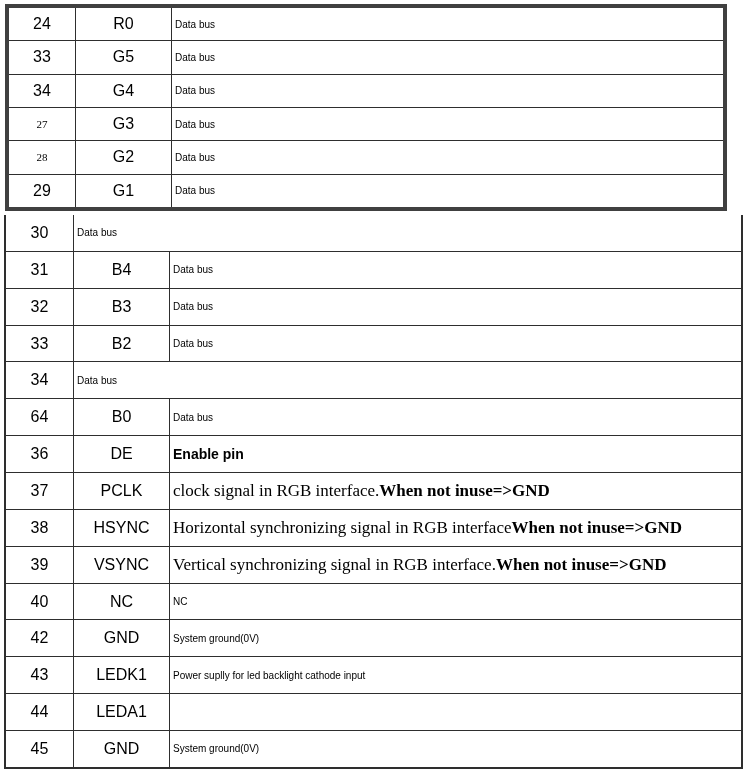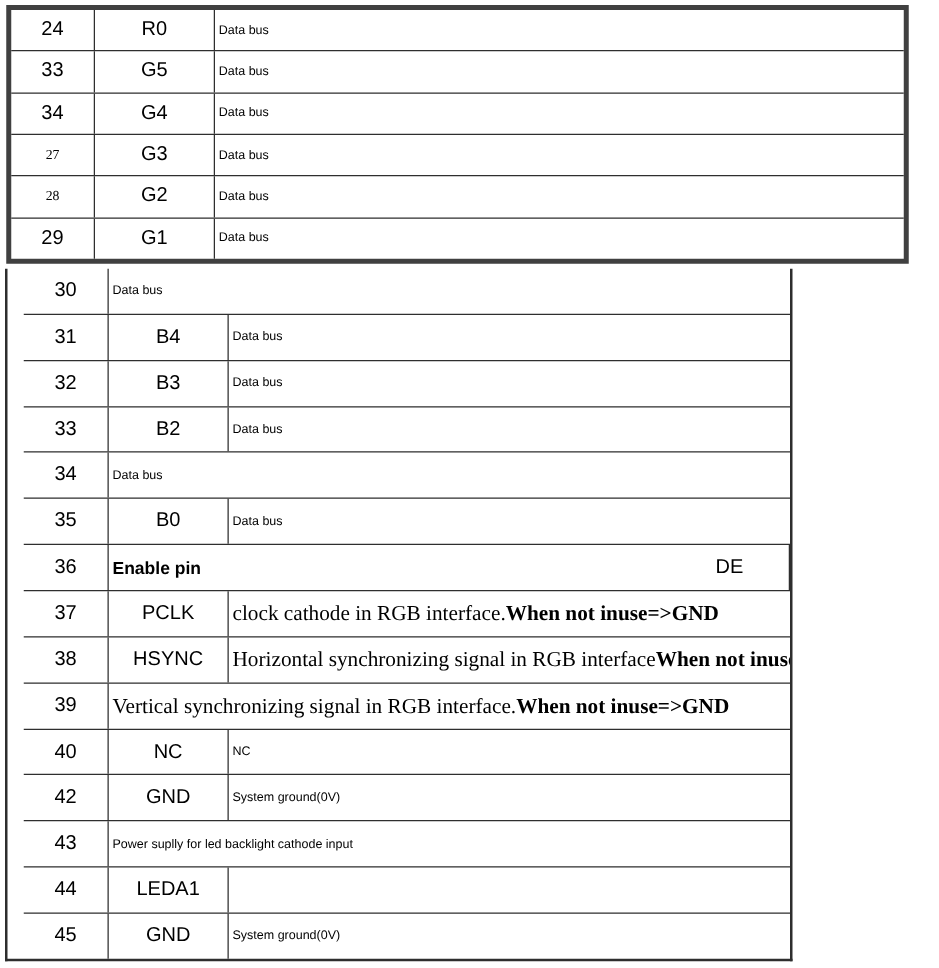--- a/index.html
+++ b/index.html
@@ -16,24 +16,23 @@
     box-sizing:border-box;
     display:flex;
     flex-direction:column;
     background:#ffffff;
   }
   #table-upper{
     left:5px;top:4px;width:722px;height:207px;
     border:4px solid #404040;
   }
   #table-lower{
-    left:4px;top:215px;width:630px;height:554px;
+    left:4px;top:215px;width:739px;height:554px;
     border:2px solid #2e2e2e;
     border-top:none;
-    padding-left:13px;
   }
   .row{
     flex:1 1 0;
     display:flex;
     align-items:stretch;
     min-height:0;
   }
   .row + .row{border-top:1.5px solid #2e2e2e;}
   .cell{
     box-sizing:border-box;
@@ -166,57 +165,58 @@
 
   <div class="row">
     <div class="cell pin">34</div>
     <div class="cell desc">
       <span class="d-main">Data bus</span>
         <span class="d-bold"></span>
     </div>
   </div>
 
   <div class="row">
-    <div class="cell pin">35</div>
+    <div class="cell pin">64</div>
     <div class="cell name">B0</div>
     <div class="cell desc">
       <span class="d-main">Data bus</span>
         <span class="d-bold"></span>
     </div>
   </div>
 
   <div class="row">
     <div class="cell pin">36</div>
+    <div class="cell name">DE</div>
     <div class="cell desc bold-sans-small">
       <span class="d-main">Enable pin</span>
         <span class="d-bold"></span>
     </div>
-    <div class="cell name">DE</div>
   </div>
 
   <div class="row">
     <div class="cell pin">37</div>
     <div class="cell name">PCLK</div>
     <div class="cell desc serif">
-      <span class="d-main">clock cathode in RGB interface. </span>
+      <span class="d-main">clock signal in RGB interface. </span>
         <span class="d-bold">When not inuse=&gt;GND</span>
     </div>
   </div>
 
   <div class="row">
     <div class="cell pin">38</div>
     <div class="cell name">HSYNC</div>
     <div class="cell desc serif">
       <span class="d-main">Horizontal synchronizing signal in RGB interface </span>
         <span class="d-bold">When not inuse=&gt;GND</span>
     </div>
   </div>
 
   <div class="row">
     <div class="cell pin">39</div>
+    <div class="cell name">VSYNC</div>
     <div class="cell desc serif">
       <span class="d-main">Vertical synchronizing signal in RGB interface. </span>
         <span class="d-bold">When not inuse=&gt;GND</span>
     </div>
   </div>
 
   <div class="row">
     <div class="cell pin">40</div>
     <div class="cell name">NC</div>
     <div class="cell desc">
@@ -230,20 +230,21 @@
     <div class="cell pin">42</div>
     <div class="cell name">GND</div>
     <div class="cell desc">
       <span class="d-main">System ground(0V)</span>
         <span class="d-bold"></span>
     </div>
   </div>
 
   <div class="row">
     <div class="cell pin">43</div>
+    <div class="cell name">LEDK1</div>
     <div class="cell desc">
       <span class="d-main">Power suplly for led backlight cathode input</span>
         <span class="d-bold"></span>
     </div>
   </div>
 
   <div class="row">
     <div class="cell pin">44</div>
     <div class="cell name">LEDA1</div>
   </div>

